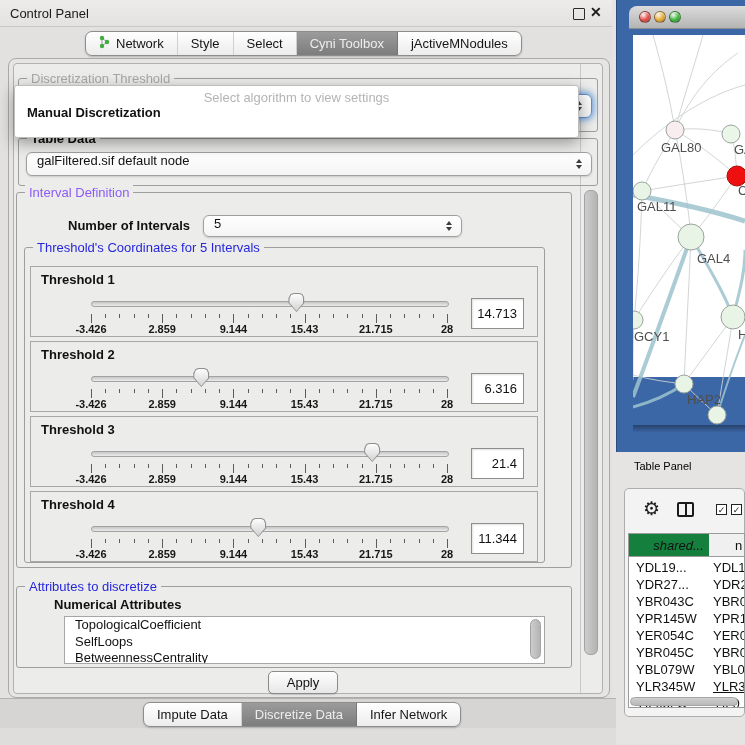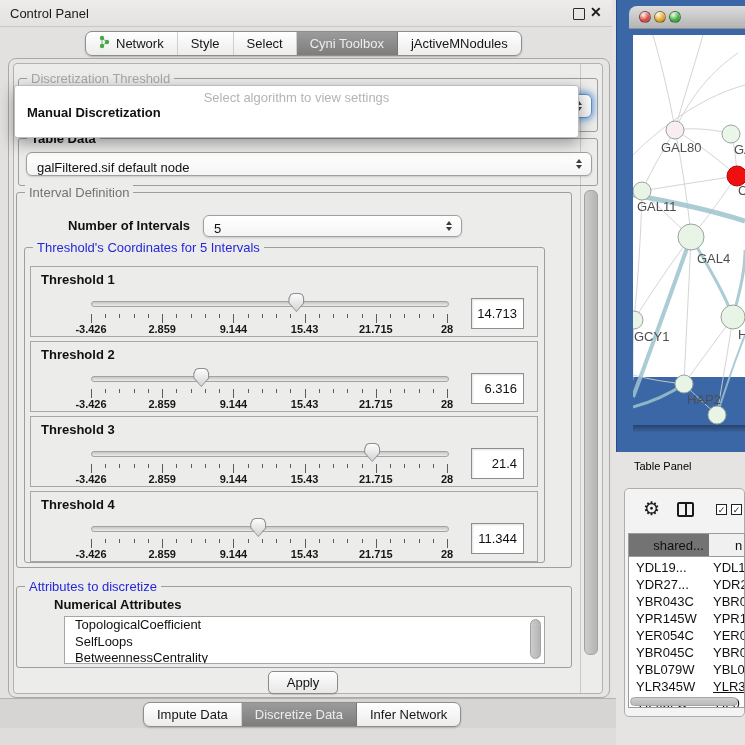--- a/index.html
+++ b/index.html
@@ -19,21 +19,21 @@
             border-right:1px solid #cfcfcf;white-space:nowrap;color:#151515}
   .seg .tab:last-child{border-right:none}
   .seg .tab.sel{background:linear-gradient(#9b9b9b,#7d7d7d);color:#ededed;border-right-color:#767676}
   .mainpanel{left:8px;top:58px;width:602px;height:640px;background:#e6e5e3;
              border:1px solid #aba9a7;border-radius:8px;box-sizing:border-box}
   .innerpanel{left:13px;top:63px;width:590px;height:631px;background:#ececea;
               border:1px solid #b3b1af;border-radius:4px;box-sizing:border-box}
   .group{position:absolute;border:1px solid #9e9e9e;border-radius:3px;box-sizing:border-box}
   .group-label{position:absolute;top:-8px;left:8px;background:#ececea;padding:0 4px;font-size:13px;line-height:15px}
   .combo{position:absolute;background:linear-gradient(#ffffff,#f4f4f4);border:1px solid #a0a0a0;
-         border-radius:6px;box-shadow:0 1px 2px rgba(0,0,0,.15);display:flex;align-items:flex-end;
+         border-radius:6px;box-shadow:0 1px 2px rgba(0,0,0,.15);display:flex;align-items:flex-start;
          font-size:13px;padding:0 10px;box-sizing:border-box;color:#111}
   .spin{position:absolute;right:9px;top:50%;transform:translateY(-50%);display:flex;flex-direction:column;gap:2px}
   .au{width:0;height:0;border-left:3.5px solid transparent;border-right:3.5px solid transparent;border-bottom:4.5px solid #3c3c3c}
   .ad{width:0;height:0;border-left:3.5px solid transparent;border-right:3.5px solid transparent;border-top:4.5px solid #3c3c3c}
   .popup{left:14px;top:85px;width:563px;height:51px;background:#fff;border:1px solid #bdbdbd;border-radius:3px;
          box-shadow:0 5px 16px rgba(0,0,0,.38);z-index:30}
   .popup .hint{position:absolute;top:4px;left:0;width:100%;text-align:center;font-size:13px;color:#b4b4b4}
   .popup .it{position:absolute;left:12px;font-size:13px;white-space:nowrap}
   .focusring{box-shadow:0 0 6px 2px rgba(100,155,220,.9);border-color:#5f8fc9}
   .thbox{position:absolute;left:30px;width:508px;height:71px;border:1px solid #a7a7a7;background:#ececea;box-sizing:border-box}
@@ -142,21 +142,21 @@
         <span class="ad"></span>
       </span>
   </div>
 
   <div class="abs popup">
     <div class="hint">Select algorithm to view settings</div>
     <div class="it" style="top:19px;font-weight:bold">Manual Discretization</div>
   </div>
 
   <div class="group" style="left:16px;top:192px;width:556px;height:376px">
-    <span class="group-label" style="color:#737373">Interval Definition</span>
+    <span class="group-label" style="color:#8b5cf6">Interval Definition</span>
   </div>
   <div class="abs" style="left:68px;top:218px;font-size:13px;font-weight:bold">Number of Intervals</div>
   <div class="combo" style="left:203px;top:215px;width:259px;height:22px">
     <span>5</span>
     <span class="spin">
         <span class="au"></span>
         <span class="ad"></span>
       </span>
   </div>
 
@@ -408,21 +408,21 @@
 
   <div class="abs tp-title">Table Panel</div>
   <div class="abs tpanel"></div>
   <div class="abs gear">⚙</div>
   <div class="abs spliticon">
       <i></i>
     </div>
   <div class="chk" style="left:716px">✓</div>
   <div class="chk" style="left:731px">✓</div>
   <div class="abs tbl" id="nodeTable">
-      <div class="hd" style="left: 0px; width: 100px; background: #737373;">shared...</div>
+      <div class="hd" style="left: 0px; width: 100px; background: #15803d; font-style: italic;">shared...</div>
       <div class="hd" style="left: 80px; width: 60px; background: rgb(240, 240, 240);">n</div>
       <div class="cell" style="left: 7px; top: 25px;">YDL19...</div>
       <div class="cell" style="left: 84px; top: 25px;">YDL1</div>
       <div class="cell" style="left: 7px; top: 42px;">YDR27...</div>
       <div class="cell" style="left: 84px; top: 42px;">YDR2</div>
       <div class="cell" style="left: 7px; top: 59px;">YBR043C</div>
       <div class="cell" style="left: 84px; top: 59px;">YBR0</div>
       <div class="cell" style="left: 7px; top: 76px;">YPR145W</div>
       <div class="cell" style="left: 84px; top: 76px;">YPR1</div>
       <div class="cell" style="left: 7px; top: 93px;">YER054C</div>

